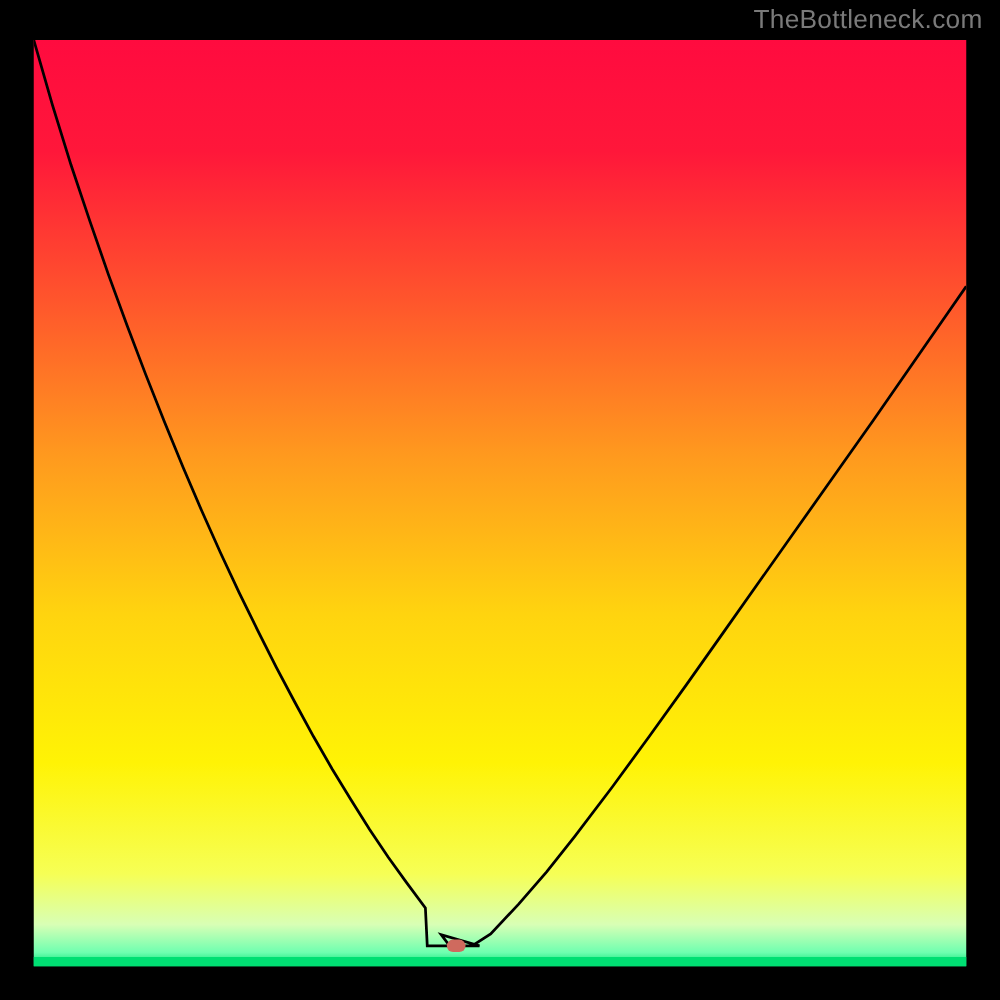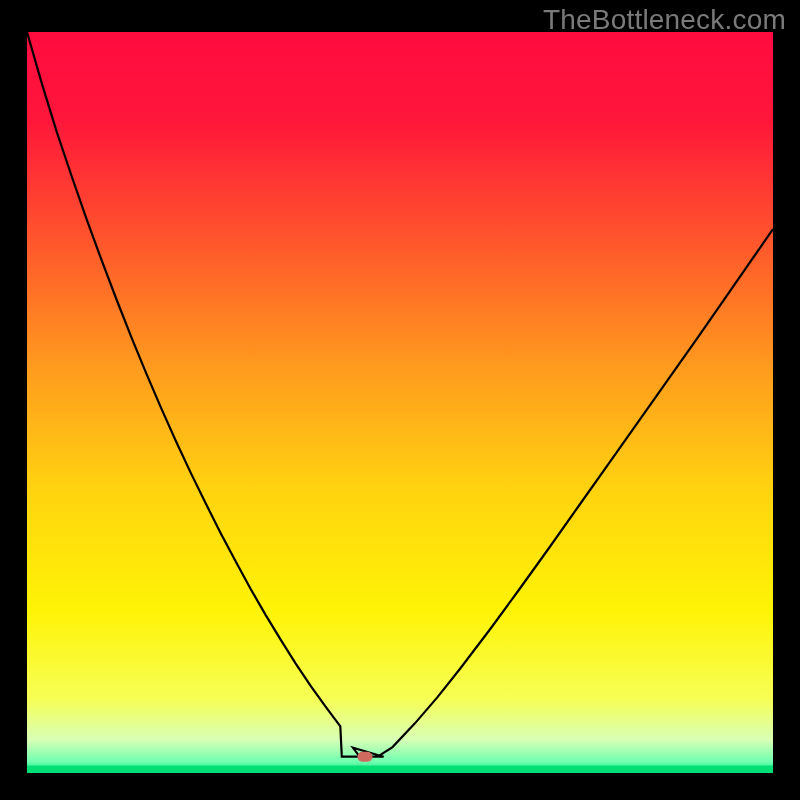--- a/index.html
+++ b/index.html
@@ -14,21 +14,21 @@
     position: relative;
     width: 800px;
     height: 800px;
     background: #000;
   }
   .watermark {
     position: absolute;
     top: 4px;
     right: 14px;
     font-family: Arial, Helvetica, sans-serif;
-    font-size: 28px;
+    font-size: 21px;
     font-weight: 500;
     color: #7a7a7a;
     letter-spacing: 0.2px;
     z-index: 5;
   }
   svg.plot {
     position: absolute;
     left: 0;
     top: 0;
     width: 800px;

